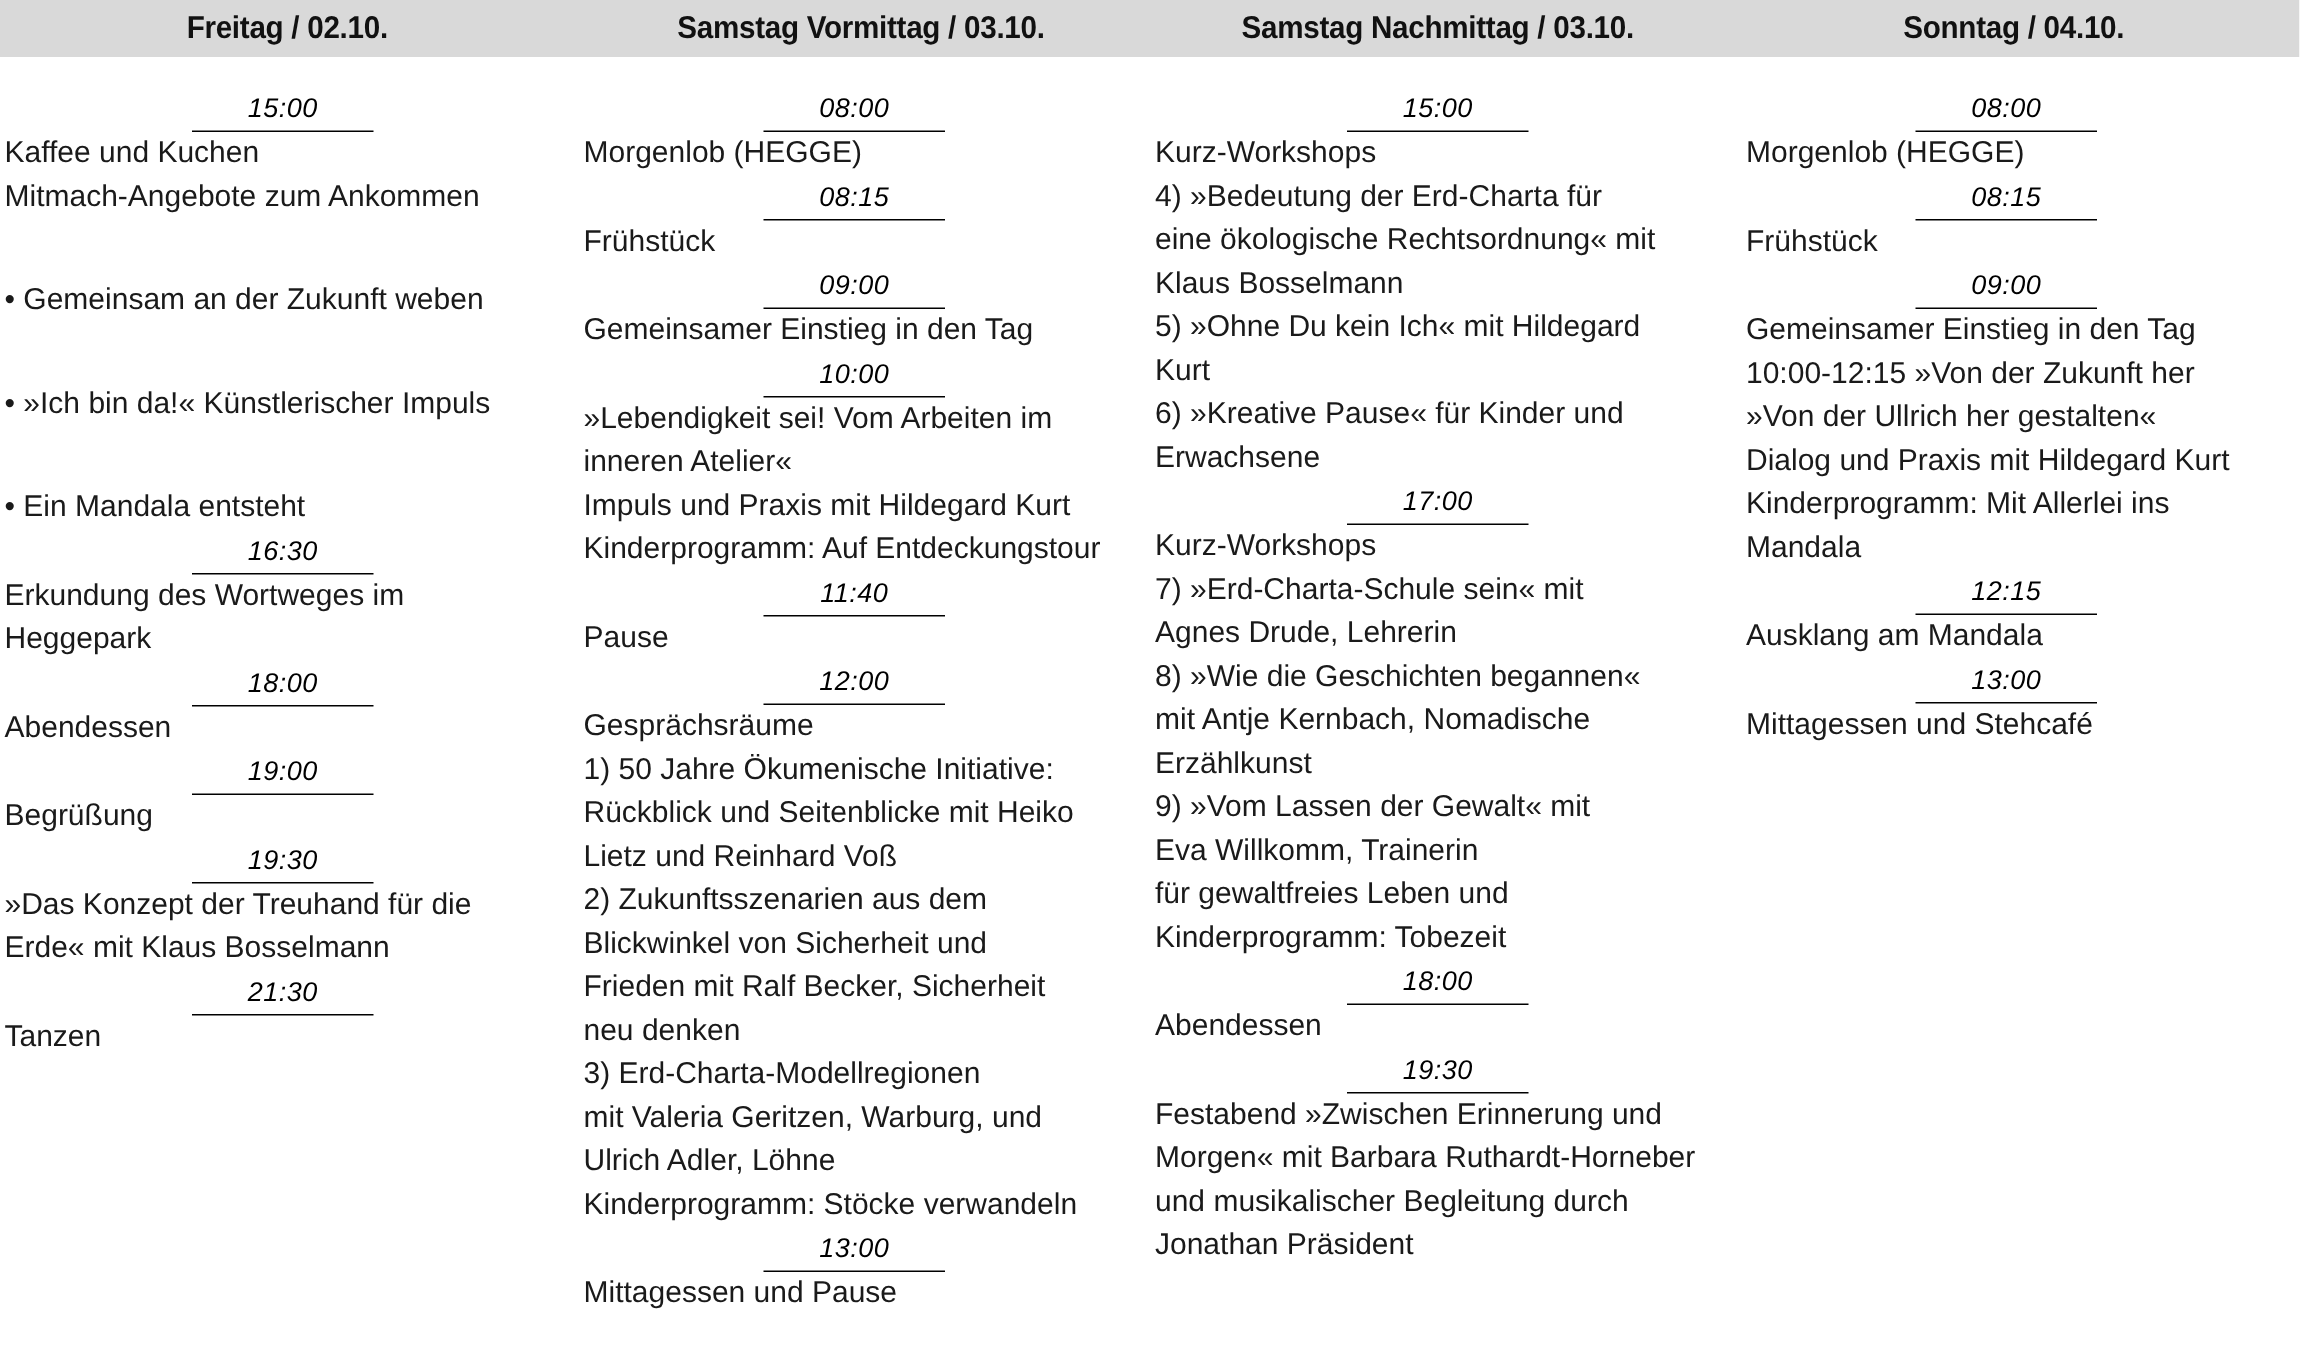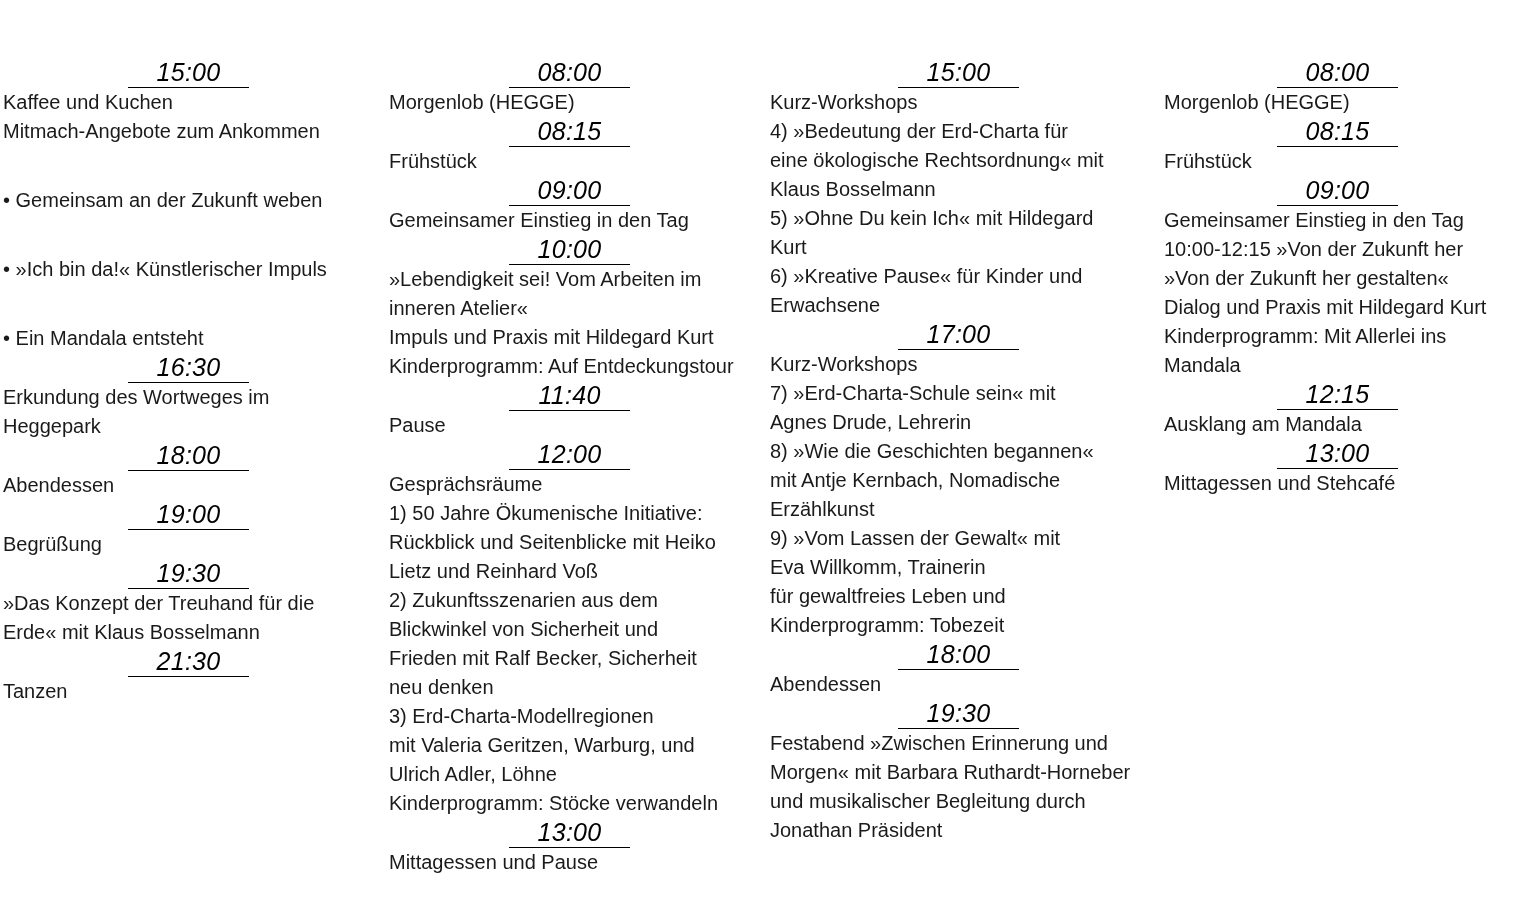--- a/index.html
+++ b/index.html
@@ -67,21 +67,21 @@
     line-height: 29px;
   }
   .col1 { width: 383px; padding-left: 3px; padding-right: 4px; }
   .col2 { width: 382px; padding-left: 6px; padding-right: 4px; }
   .col3 { width: 387px; padding-left: 5px; padding-right: 4px; }
   .col4 { width: 381px; padding-left: 12px; padding-right: 4px; }
 
   
   .time {
     font-style: italic;
-    font-size: 25px;
+    font-size: 18px;
     line-height: 29px;
     text-align: center;
     border-bottom: 1.5px solid #000000;
     width: 121px;
     margin: 0 0 0 auto;
     margin-right: 127px;
     letter-spacing: 0.3px;
     color: #000000;
   }
   .col1 .time { margin-right: 130px; }
@@ -96,20 +96,26 @@
     white-space: pre-wrap;
     color: #1a1a1a;
   }
   .line.bullet { text-indent: 0; margin-top: 40px; }
 </style>
 </head>
 <body>
 
 <div class="schedule">
 
+  <div class="header-band">
+    <div class="header-cell c1">Freitag / 02.10.</div>
+    <div class="header-cell c2">Samstag Vormittag / 03.10.</div>
+    <div class="header-cell c3">Samstag Nachmittag / 03.10.</div>
+    <div class="header-cell c4">Sonntag / 04.10.</div>
+  </div>
 
   <div class="columns">
     <div class="column col1">
         <div class="time">15:00</div>
         <div class="line">Kaffee und Kuchen</div>
         <div class="line">Mitmach-Angebote zum Ankommen</div>
         <div class="line bullet">• Gemeinsam an der Zukunft weben</div>
         <div class="line bullet">• »Ich bin da!« Künstlerischer Impuls</div>
         <div class="line bullet">• Ein Mandala entsteht</div>
         <div class="time">16:30</div>
@@ -185,21 +191,21 @@
         <div class="line">Jonathan Präsident</div>
       </div>
     <div class="column col4">
         <div class="time">08:00</div>
         <div class="line">Morgenlob (HEGGE)</div>
         <div class="time">08:15</div>
         <div class="line">Frühstück</div>
         <div class="time">09:00</div>
         <div class="line">Gemeinsamer Einstieg in den Tag</div>
         <div class="line">10:00-12:15 »Von der Zukunft her</div>
-        <div class="line">»Von der Zukunft her gestalten«</div>
+        <div class="line">»Von der Ullrich her gestalten«</div>
         <div class="line">Dialog und Praxis mit Hildegard Kurt</div>
         <div class="line">Kinderprogramm: Mit Allerlei ins</div>
         <div class="line">Mandala</div>
         <div class="time">12:15</div>
         <div class="line">Ausklang am Mandala</div>
         <div class="time">13:00</div>
         <div class="line">Mittagessen und Stehcafé</div>
       </div>
   </div>
 

